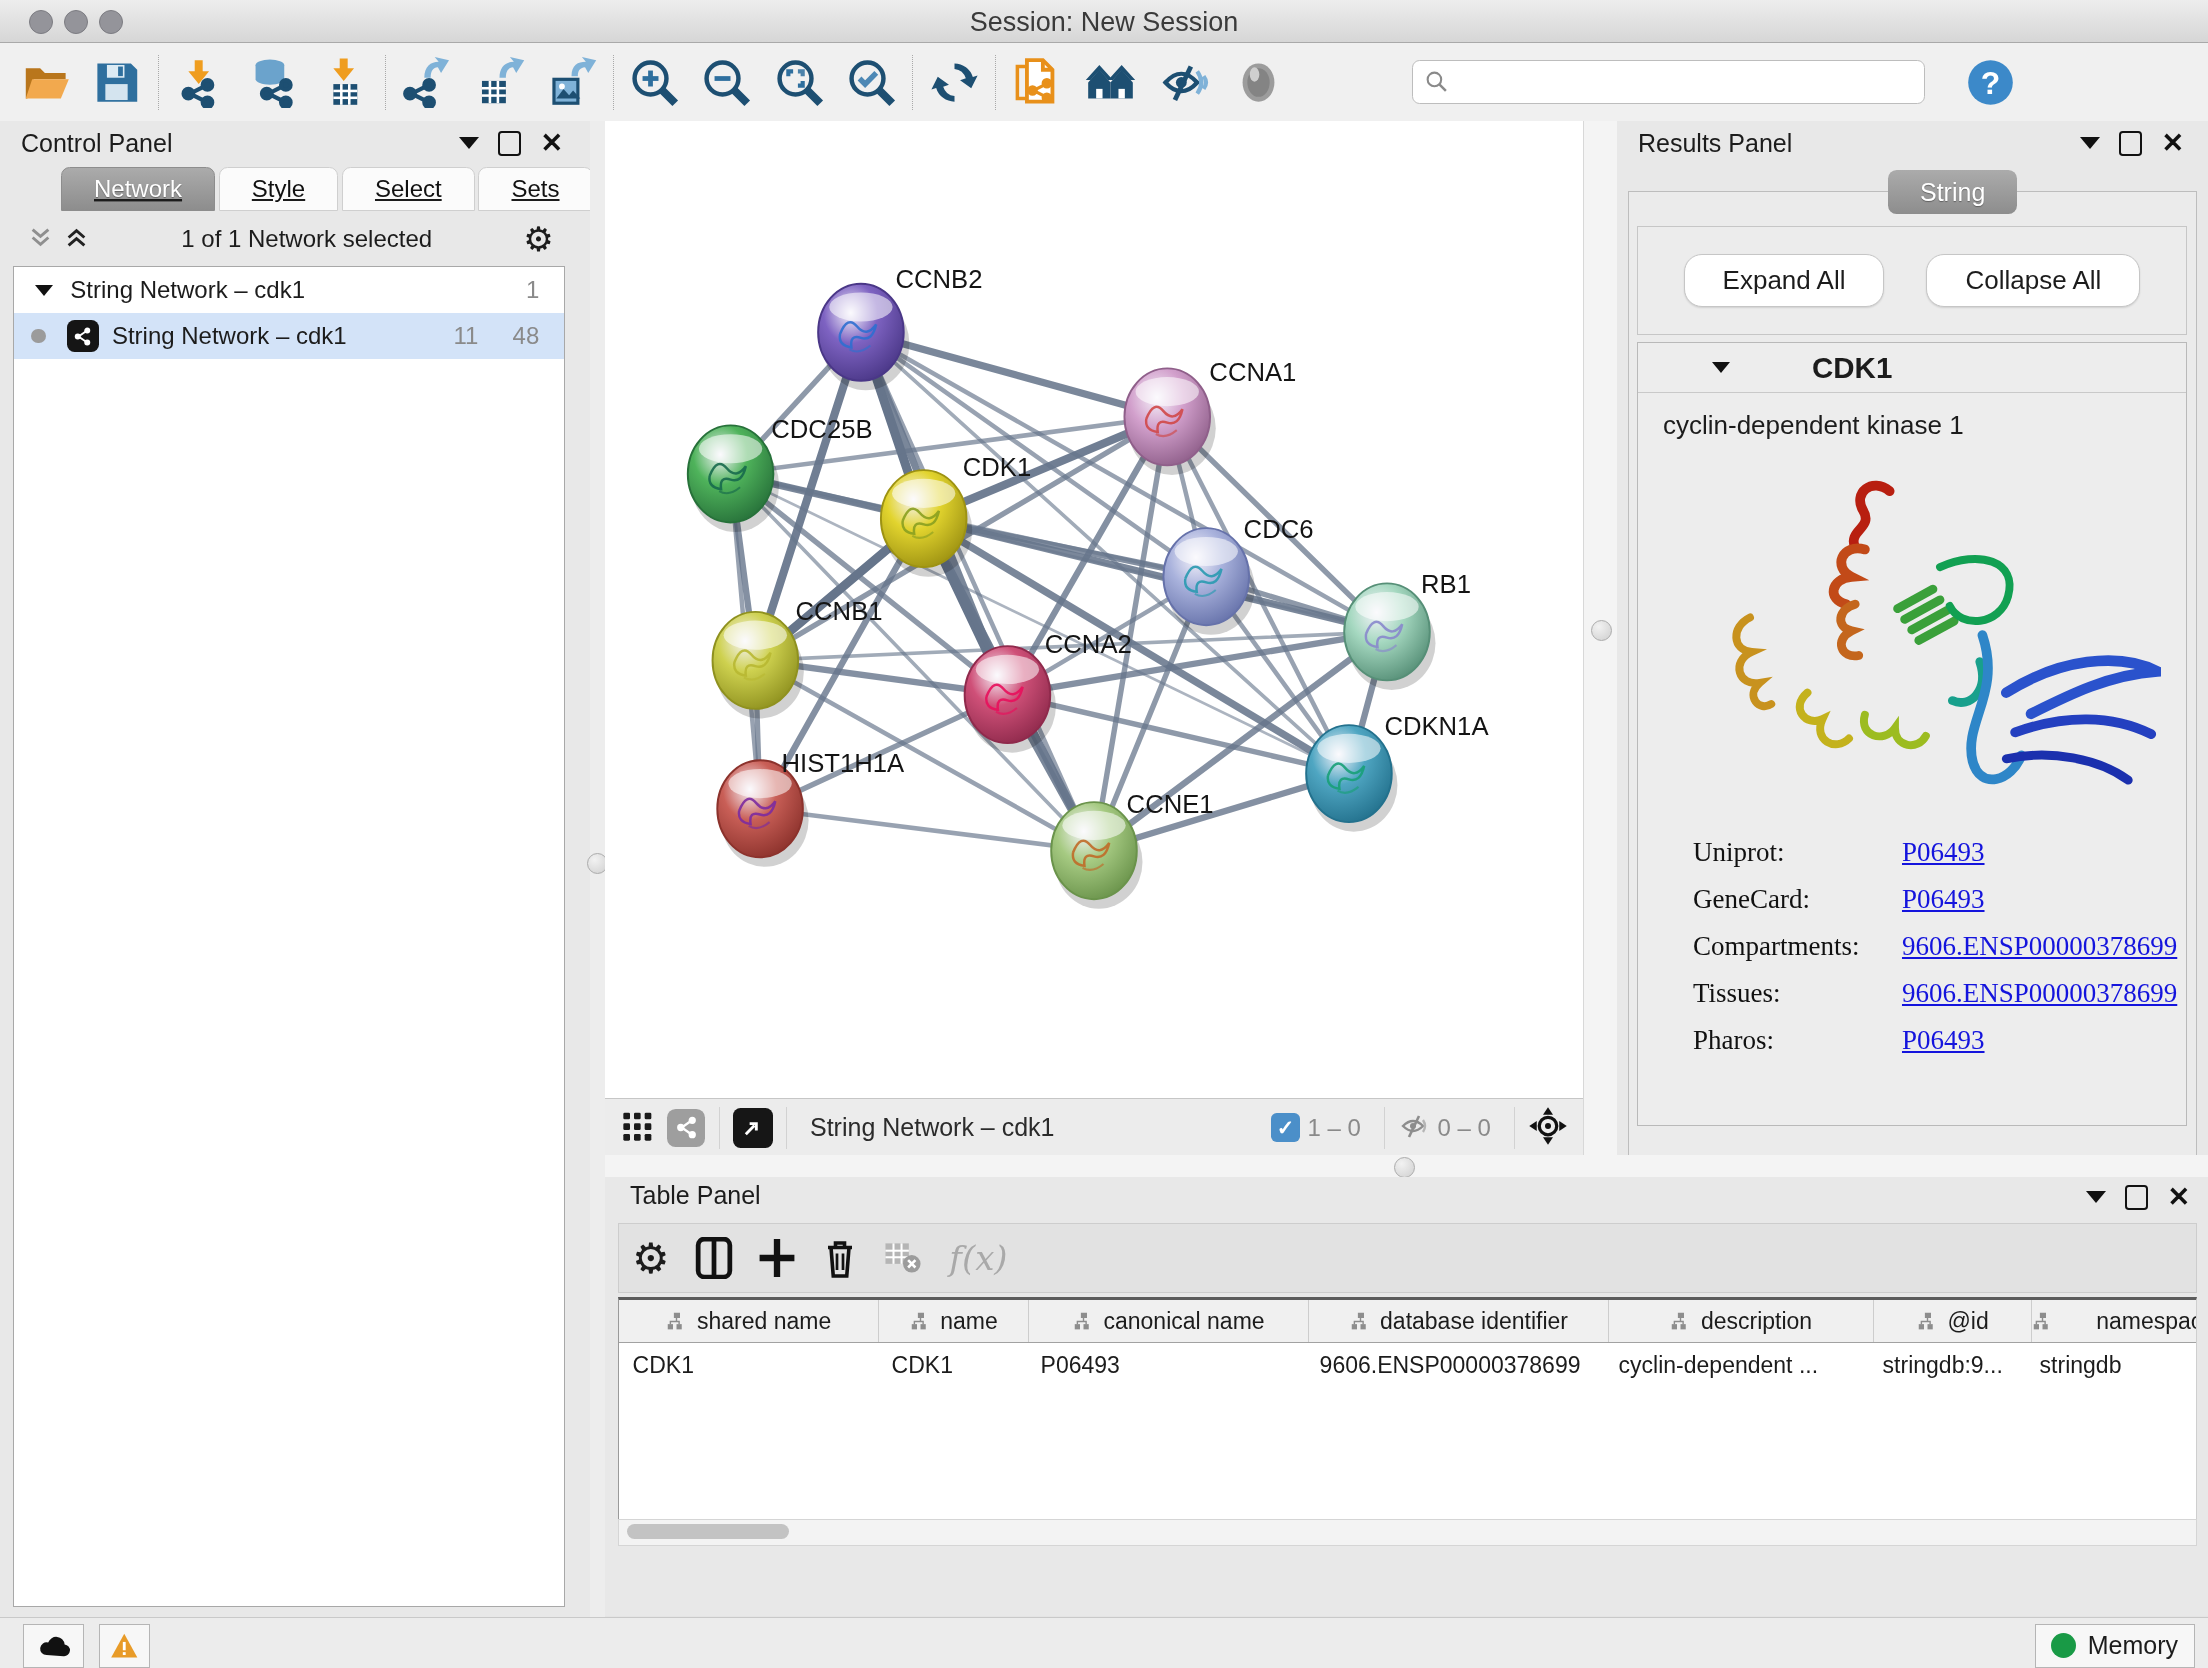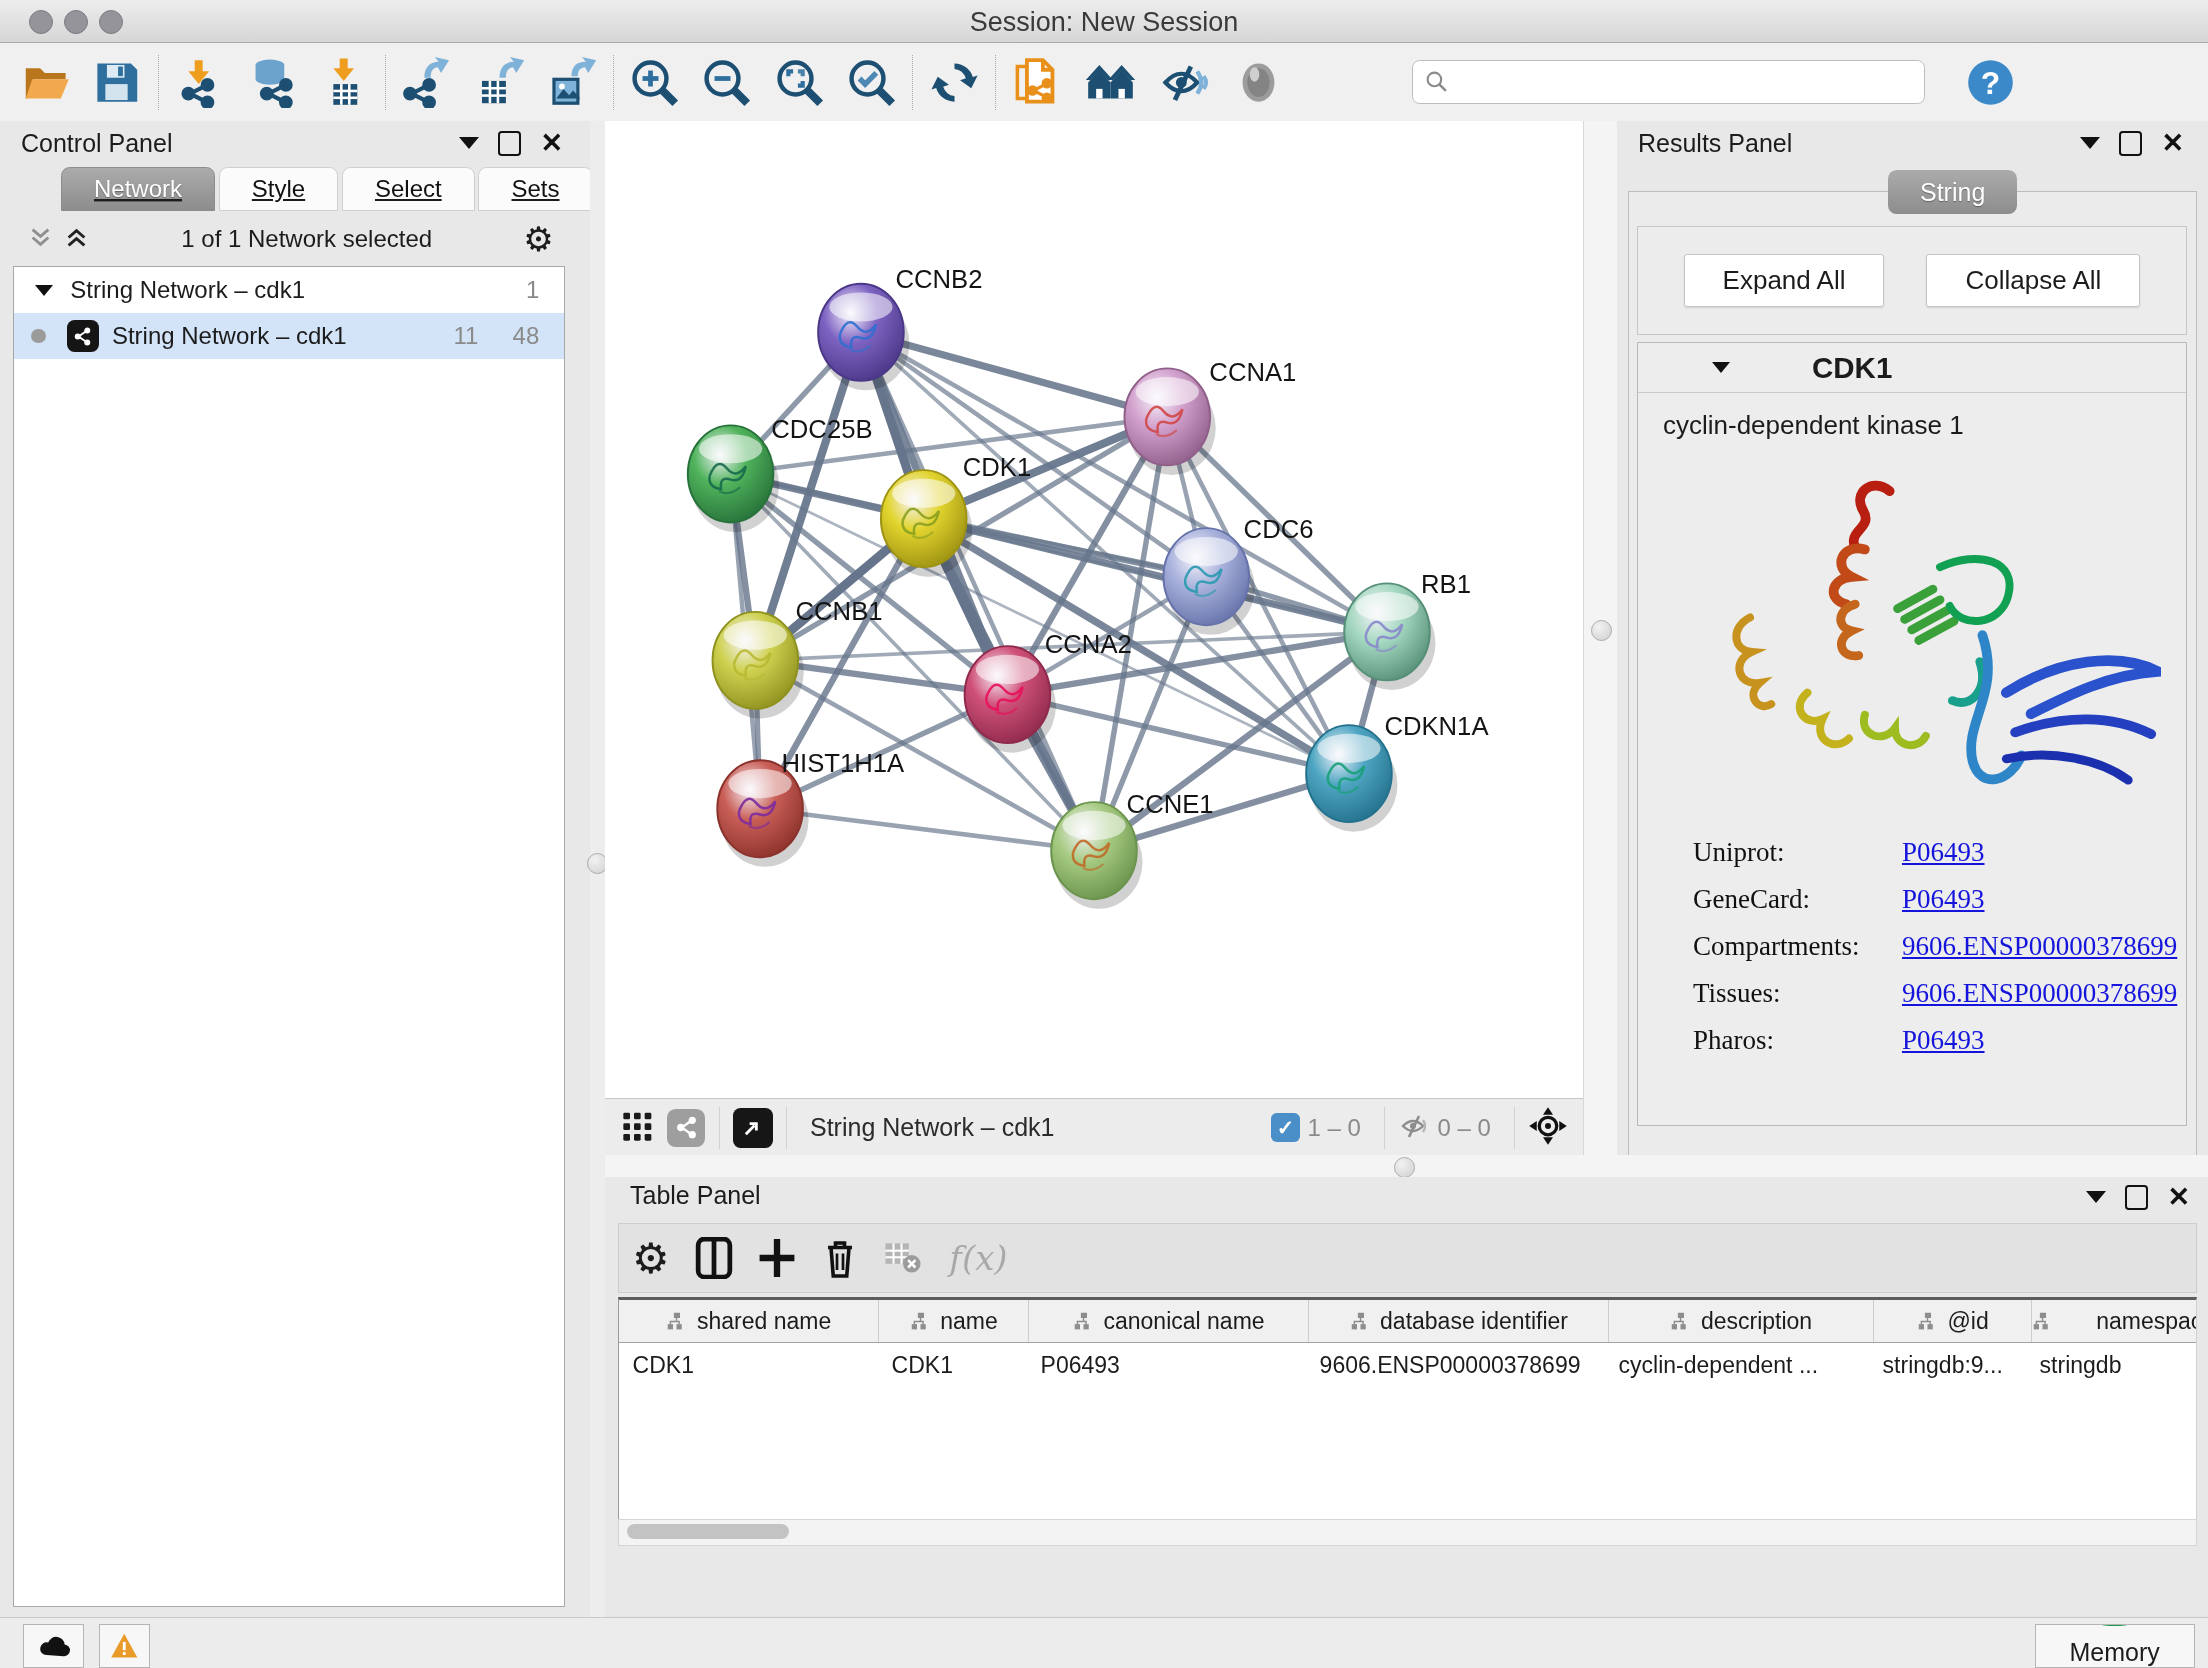--- a/index.html
+++ b/index.html
@@ -72,21 +72,21 @@
   #results-panel{position:absolute;left:1617px;top:121px;width:592px;height:1040px;background:#e8e8e8;}
   #rp-header{position:absolute;left:21px;top:7.6px;font-size:25px;}
   #rp-winicons{top:9.5px;right:25px;}
   #rp-tab{position:absolute;left:271px;top:49px;height:44px;padding:0 32px;display:flex;align-items:center;
     font-size:25px;background:linear-gradient(#ababab,#8d8d8d);color:#fff;border-radius:8.6px;
     text-shadow:0 1px 1px rgba(0,0,0,.35);z-index:2;}
   #rp-outer{position:absolute;left:11.4px;top:70px;width:567px;height:1004px;background:#ebebeb;
     border:1.9px solid #bdbdbd;}
   #rp-buttons-box{position:absolute;left:7.6px;top:34px;width:548px;height:107px;border:1.9px solid #c6c6c6;
     display:flex;align-items:center;justify-content:center;gap:42px;background:#ececec;}
-  .rp-btn{height:51px;padding:0 38px;background:#fff;border:1.9px solid #c6c6c6;border-radius:3px;
+  .rp-btn{height:51px;padding:0 38px;background:#fff;border:1.9px solid #c6c6c6;border-radius:18px;
     font-size:26px;display:flex;align-items:center;box-shadow:0 1px 1.9px rgba(0,0,0,.12);}
   #rp-section{position:absolute;left:7.6px;top:150px;width:548px;height:782px;border:1.9px solid #b9b9b9;
     background:#ededed;}
   #rp-sec-header{height:49px;border-bottom:1.9px solid #c9c9c9;display:flex;align-items:center;}
   #rp-sec-header .tree-caret{margin:0 0 0 74px;}
   #rp-gene{font-size:29.5px;font-weight:bold;margin-left:82px;}
   #rp-desc{font-size:26px;margin:17px 0 0 25px;}
   #rp-protein{margin:13.3px 0 0 28.5px;}
   #rp-cross{font-family:"Liberation Serif",serif;}
   #rp-cross-title{font-size:28.5px;font-weight:bold;margin:3.8px 0 9.5px 32px;}
@@ -113,21 +113,21 @@
     border:1px solid #d5d5d5;}
   #tp-scroll-handle{position:absolute;left:7.6px;top:3.8px;width:162px;height:15px;border-radius:7.6px;background:#c3c3c3;}
   #tp-tabs{position:absolute;left:0;top:377px;width:1604px;display:flex;justify-content:center;}
   
   #status-bar{position:absolute;left:0;top:1617px;width:2208px;height:51px;background:#ececec;
     border-top:1px solid #c9c9c9;}
   .sb-btn{position:absolute;top:5.7px;height:42px;background:#f7f7f7;border:1.9px solid #b5b5b5;
     display:flex;align-items:center;justify-content:center;}
   #sb-cloud{left:23px;width:59px;}
   #sb-warn{left:99px;width:49px;}
-  #sb-memory{right:13.3px;width:158px;gap:11.4px;font-size:25px;flex-direction:column;}
+  #sb-memory{right:13.3px;width:158px;gap:11.4px;font-size:25px;}
   .green-dot{width:25px;height:25px;border-radius:50%;background:#199a46;}
   .chev{display:inline-block;}
 </style>
 </head>
 <body>
 
 <div id="app">
 
   <div id="titlebar">
     <span class="traffic" style="left:28.5px"></span>

